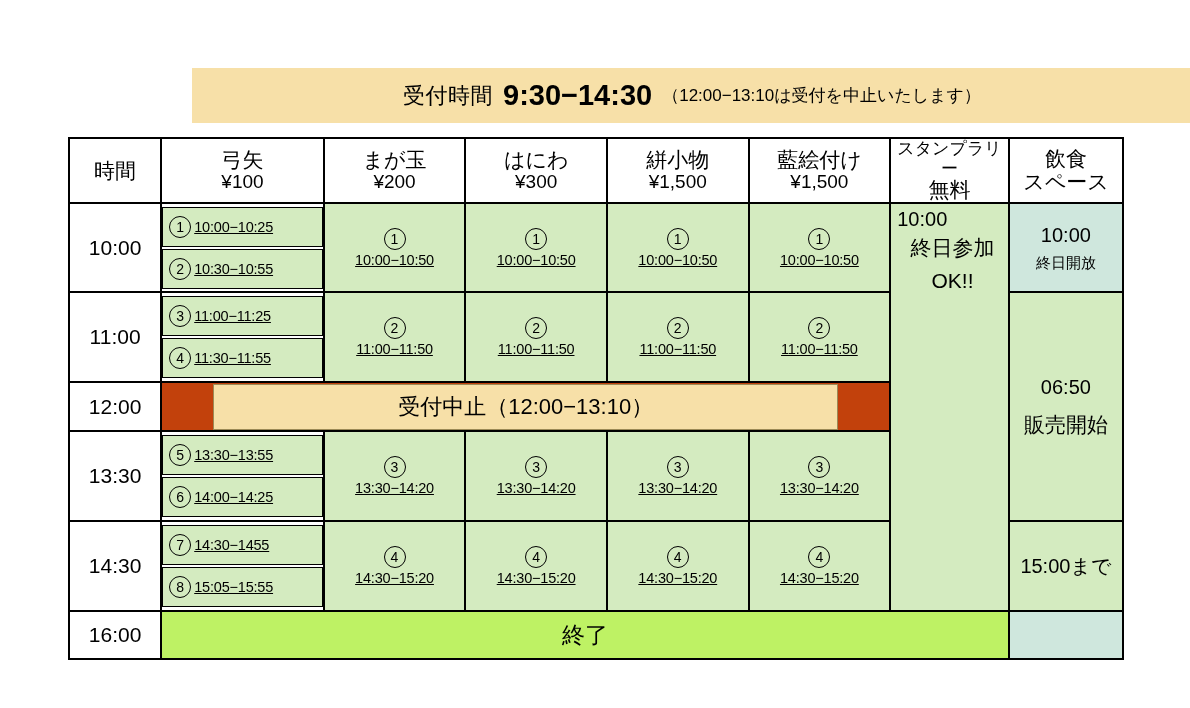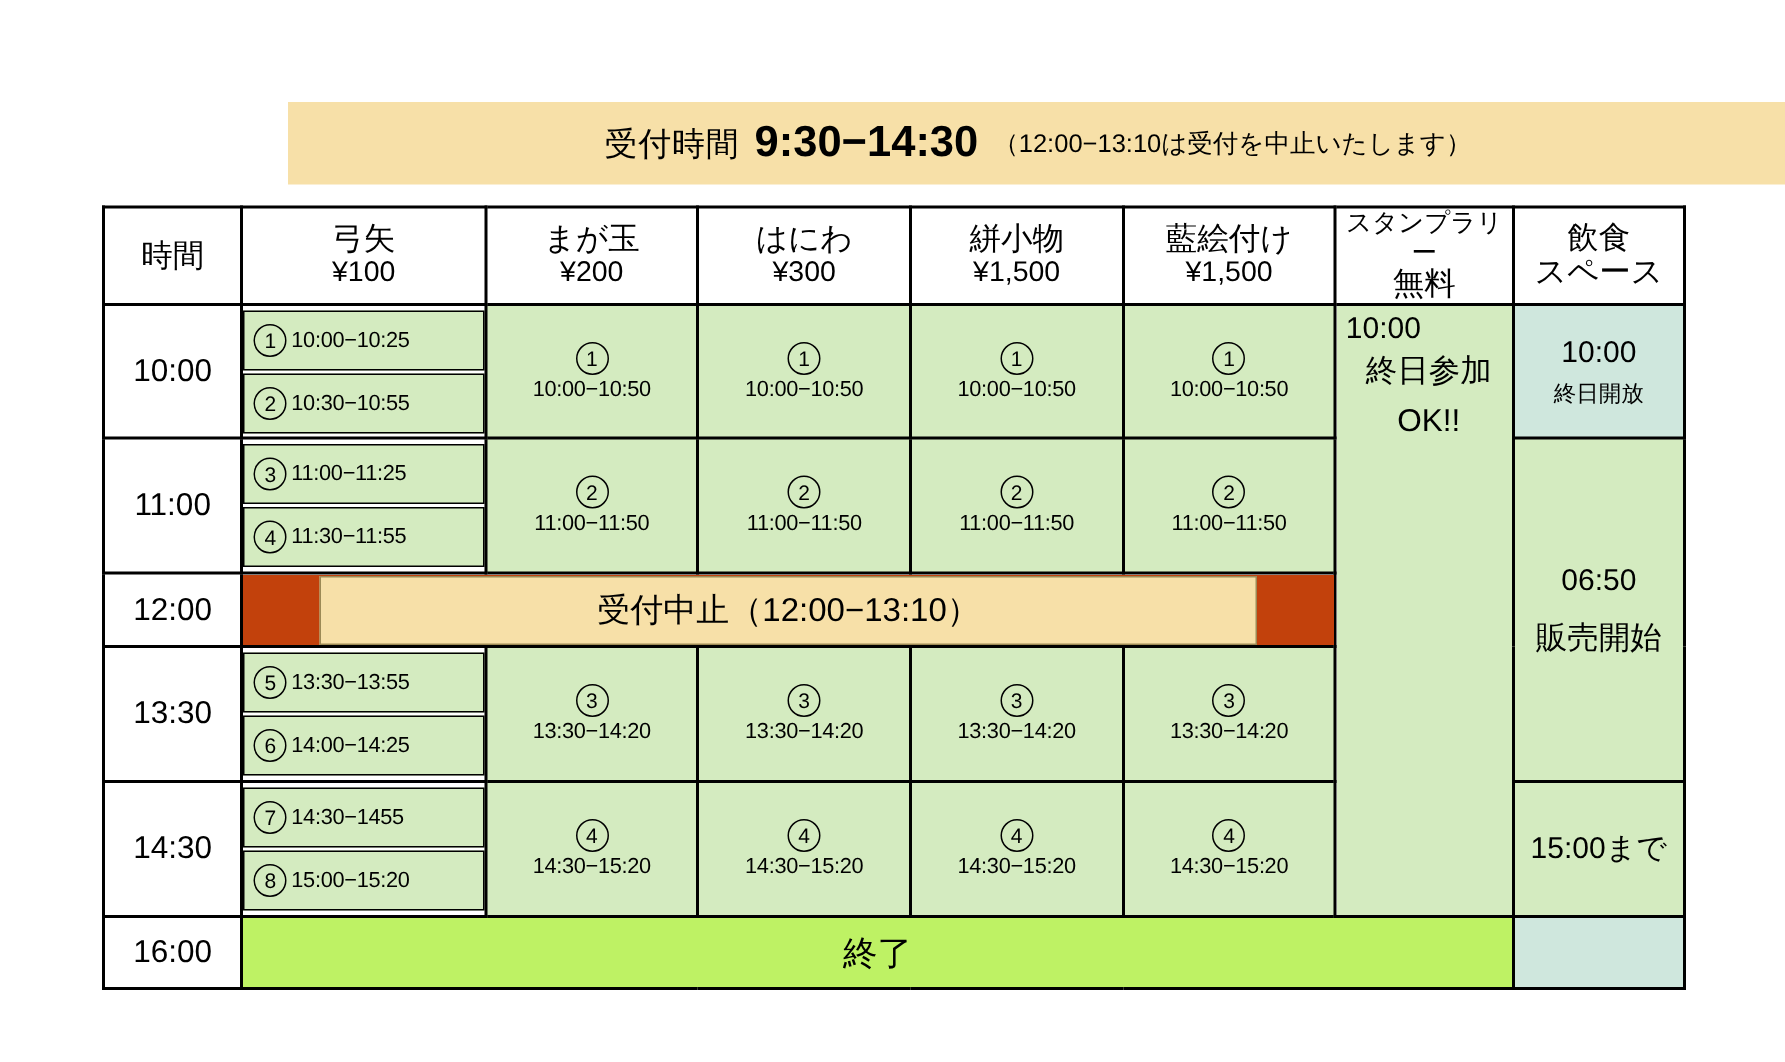--- a/index.html
+++ b/index.html
@@ -108,21 +108,21 @@
   .circ {
     display: inline-flex;
     align-items: center;
     justify-content: center;
     width: 22px; height: 22px;
     border: 1.6px solid #000;
     border-radius: 50%;
     font-size: 14px;
     line-height: 1;
   }
-  .rng { font-size: 14.5px; letter-spacing: -0.2px; }
+  .rng { font-size: 14.5px; letter-spacing: -0.2px; text-decoration: underline; }
 
   
   .yumiya-cell {
     padding: 3px 4px;
     vertical-align: middle;
   }
   .ybox {
     background: #d4ebc0;
     border: 1.5px solid #000;
     height: 40px;
@@ -188,21 +188,20 @@
     font-size: 15px;
     display: block;
     margin-top: 6px;
   }
   .food-open { background: #cfe7dd; }
   .food-blank { background: #cfe7dd; }
   .food-sale .line2 {
     display: block;
     margin-top: 12px;
     font-size: 21px;
-    font-family: Liberation Serif, serif;
   }
 
   
   .end-cell {
     font-size: 23px;
     background: #bef264;
     height: 48px;
   }
 </style>
 </head>
@@ -410,21 +409,21 @@
 
         <tr>
           <td class="t-cell">14:30</td>
           <td class="yumiya-cell">
             <div class="ybox">
               <span class="circ">7</span>
               <span class="rng">14:30−1455</span>
             </div>
             <div class="ybox">
               <span class="circ">8</span>
-              <span class="rng">15:00−15:20</span>
+              <span class="rng">15:05−15:55</span>
             </div>
           </td>
           <td class="green">
             <div class="slot">
               <span class="circ">4</span>
               <span class="rng">14:30−15:20</span>
             </div>
           </td>
           <td class="green">
             <div class="slot">

